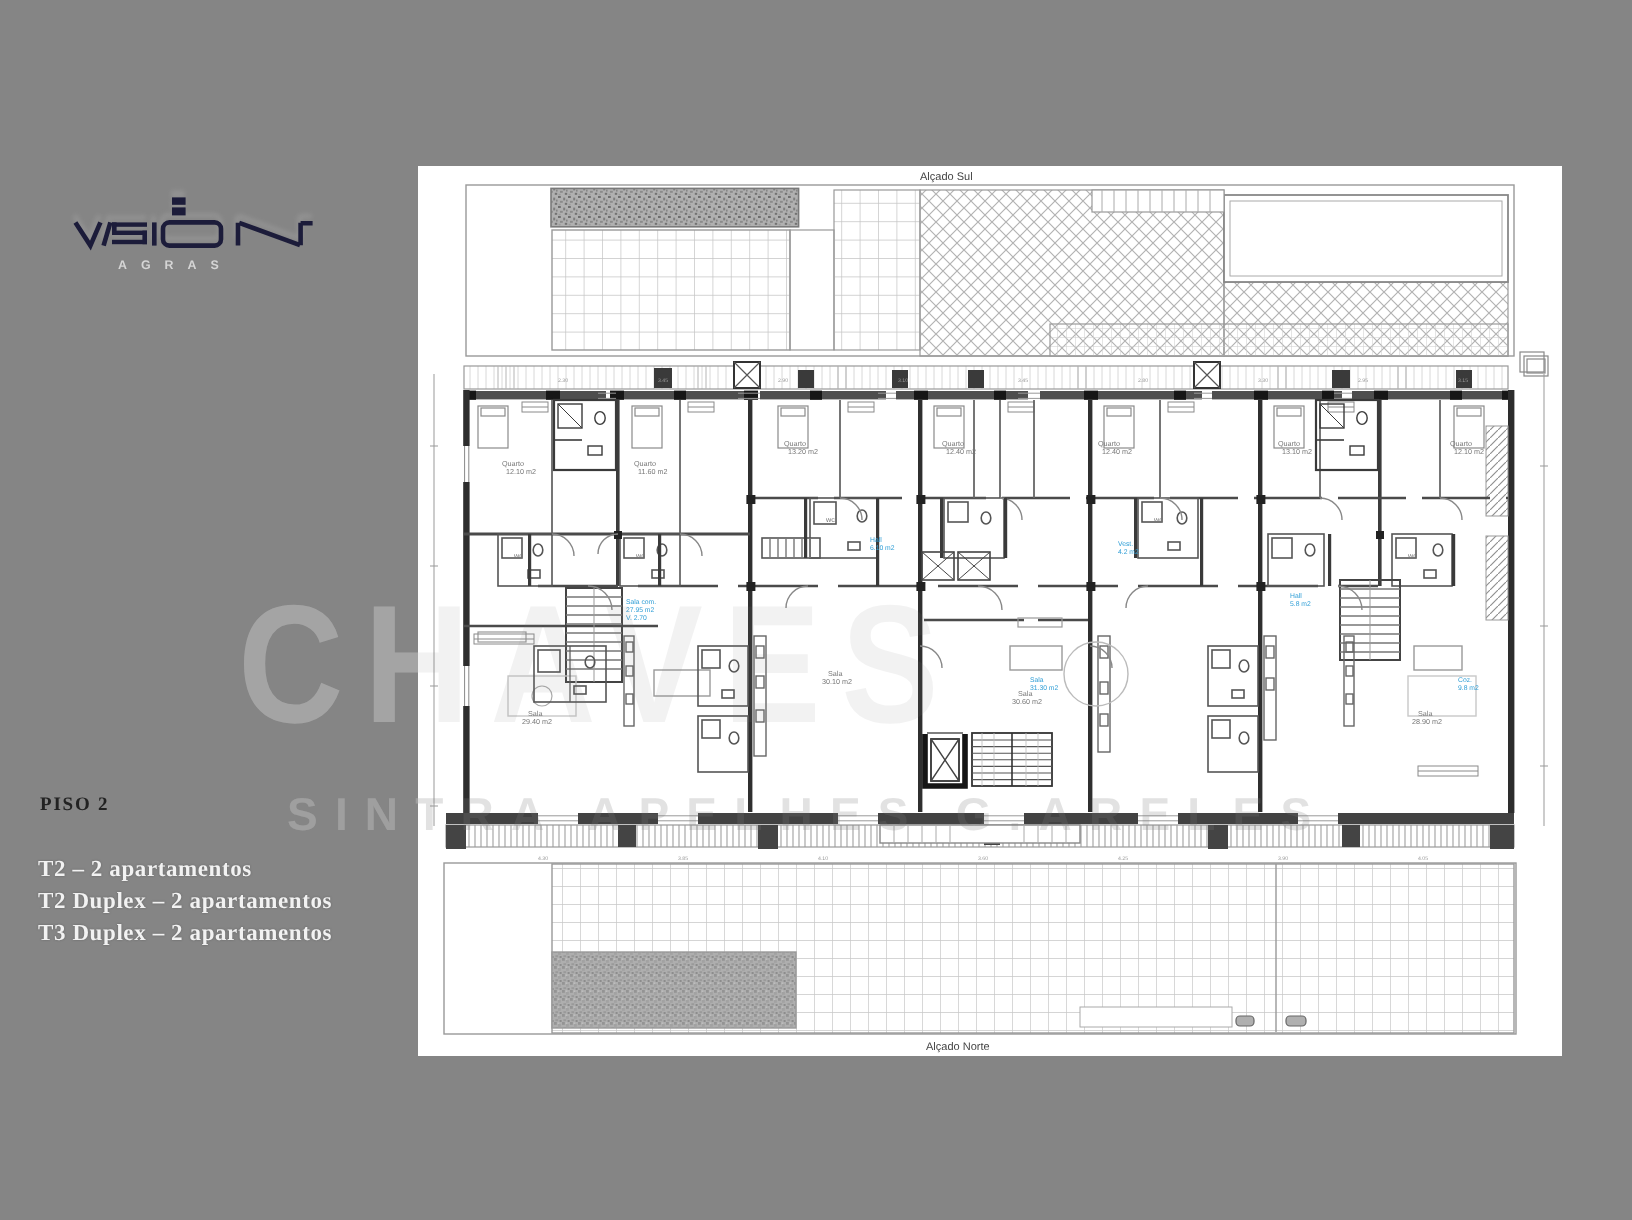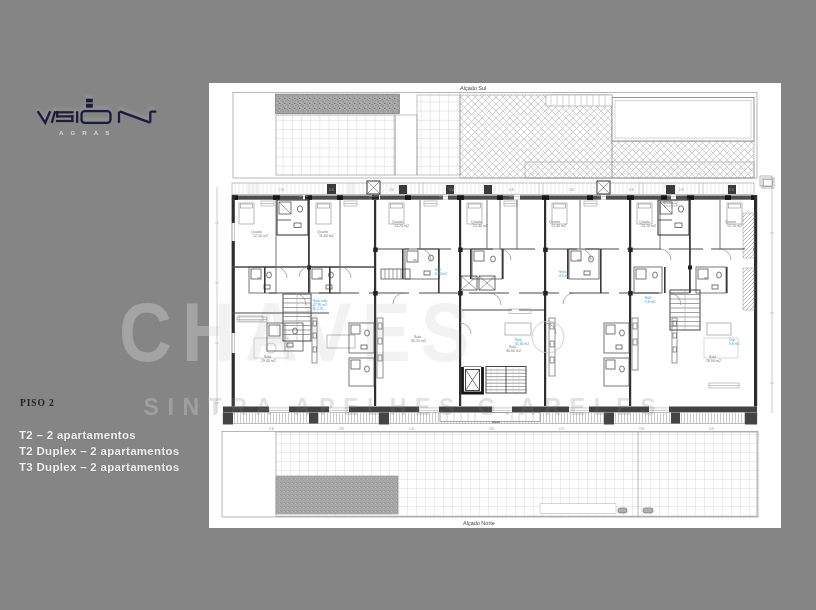--- a/index.html
+++ b/index.html
@@ -2,21 +2,21 @@
 <html><head>
 <meta charset="utf-8">
 <style>
   html,body{margin:0;padding:0;}
   body{width:816px;height:610px;background:#858585;position:relative;overflow:hidden;
        font-family:"Liberation Sans",sans-serif;}
   .sheet{position:absolute;left:209px;top:83px;width:572px;height:445px;background:#ffffff;}
   .wm{position:absolute;left:0;top:0;}
   .piso{position:absolute;left:20px;top:398px;font-family:"Liberation Serif",serif;
      font-weight:bold;font-size:9.5px;color:#222222;letter-spacing:0.9px;}
-  .apts{position:absolute;left:19px;top:427px;font-family:Liberation Sans, sans-serif;
+  .apts{position:absolute;left:19px;top:427px;font-family:Liberation Serif, serif;
      font-weight:bold;font-size:11.5px;color:#f2f2f2;line-height:16.2px;letter-spacing:0.3px;
      text-shadow:0 0 1px rgba(60,60,60,0.5);}
 </style>
 </head>
 <body>
 
 <svg class="wm" width="816" height="610">
   <g font-family="Liberation Sans" font-weight="bold" fill="#a9a9a9">
     <text transform="translate(119,361) scale(0.87,1)" font-size="84" letter-spacing="11.8">CHAVES</text>
     <text transform="translate(143.5,415)" font-size="23" letter-spacing="8.6">SINTRA APELHES G.ARELES</text>

